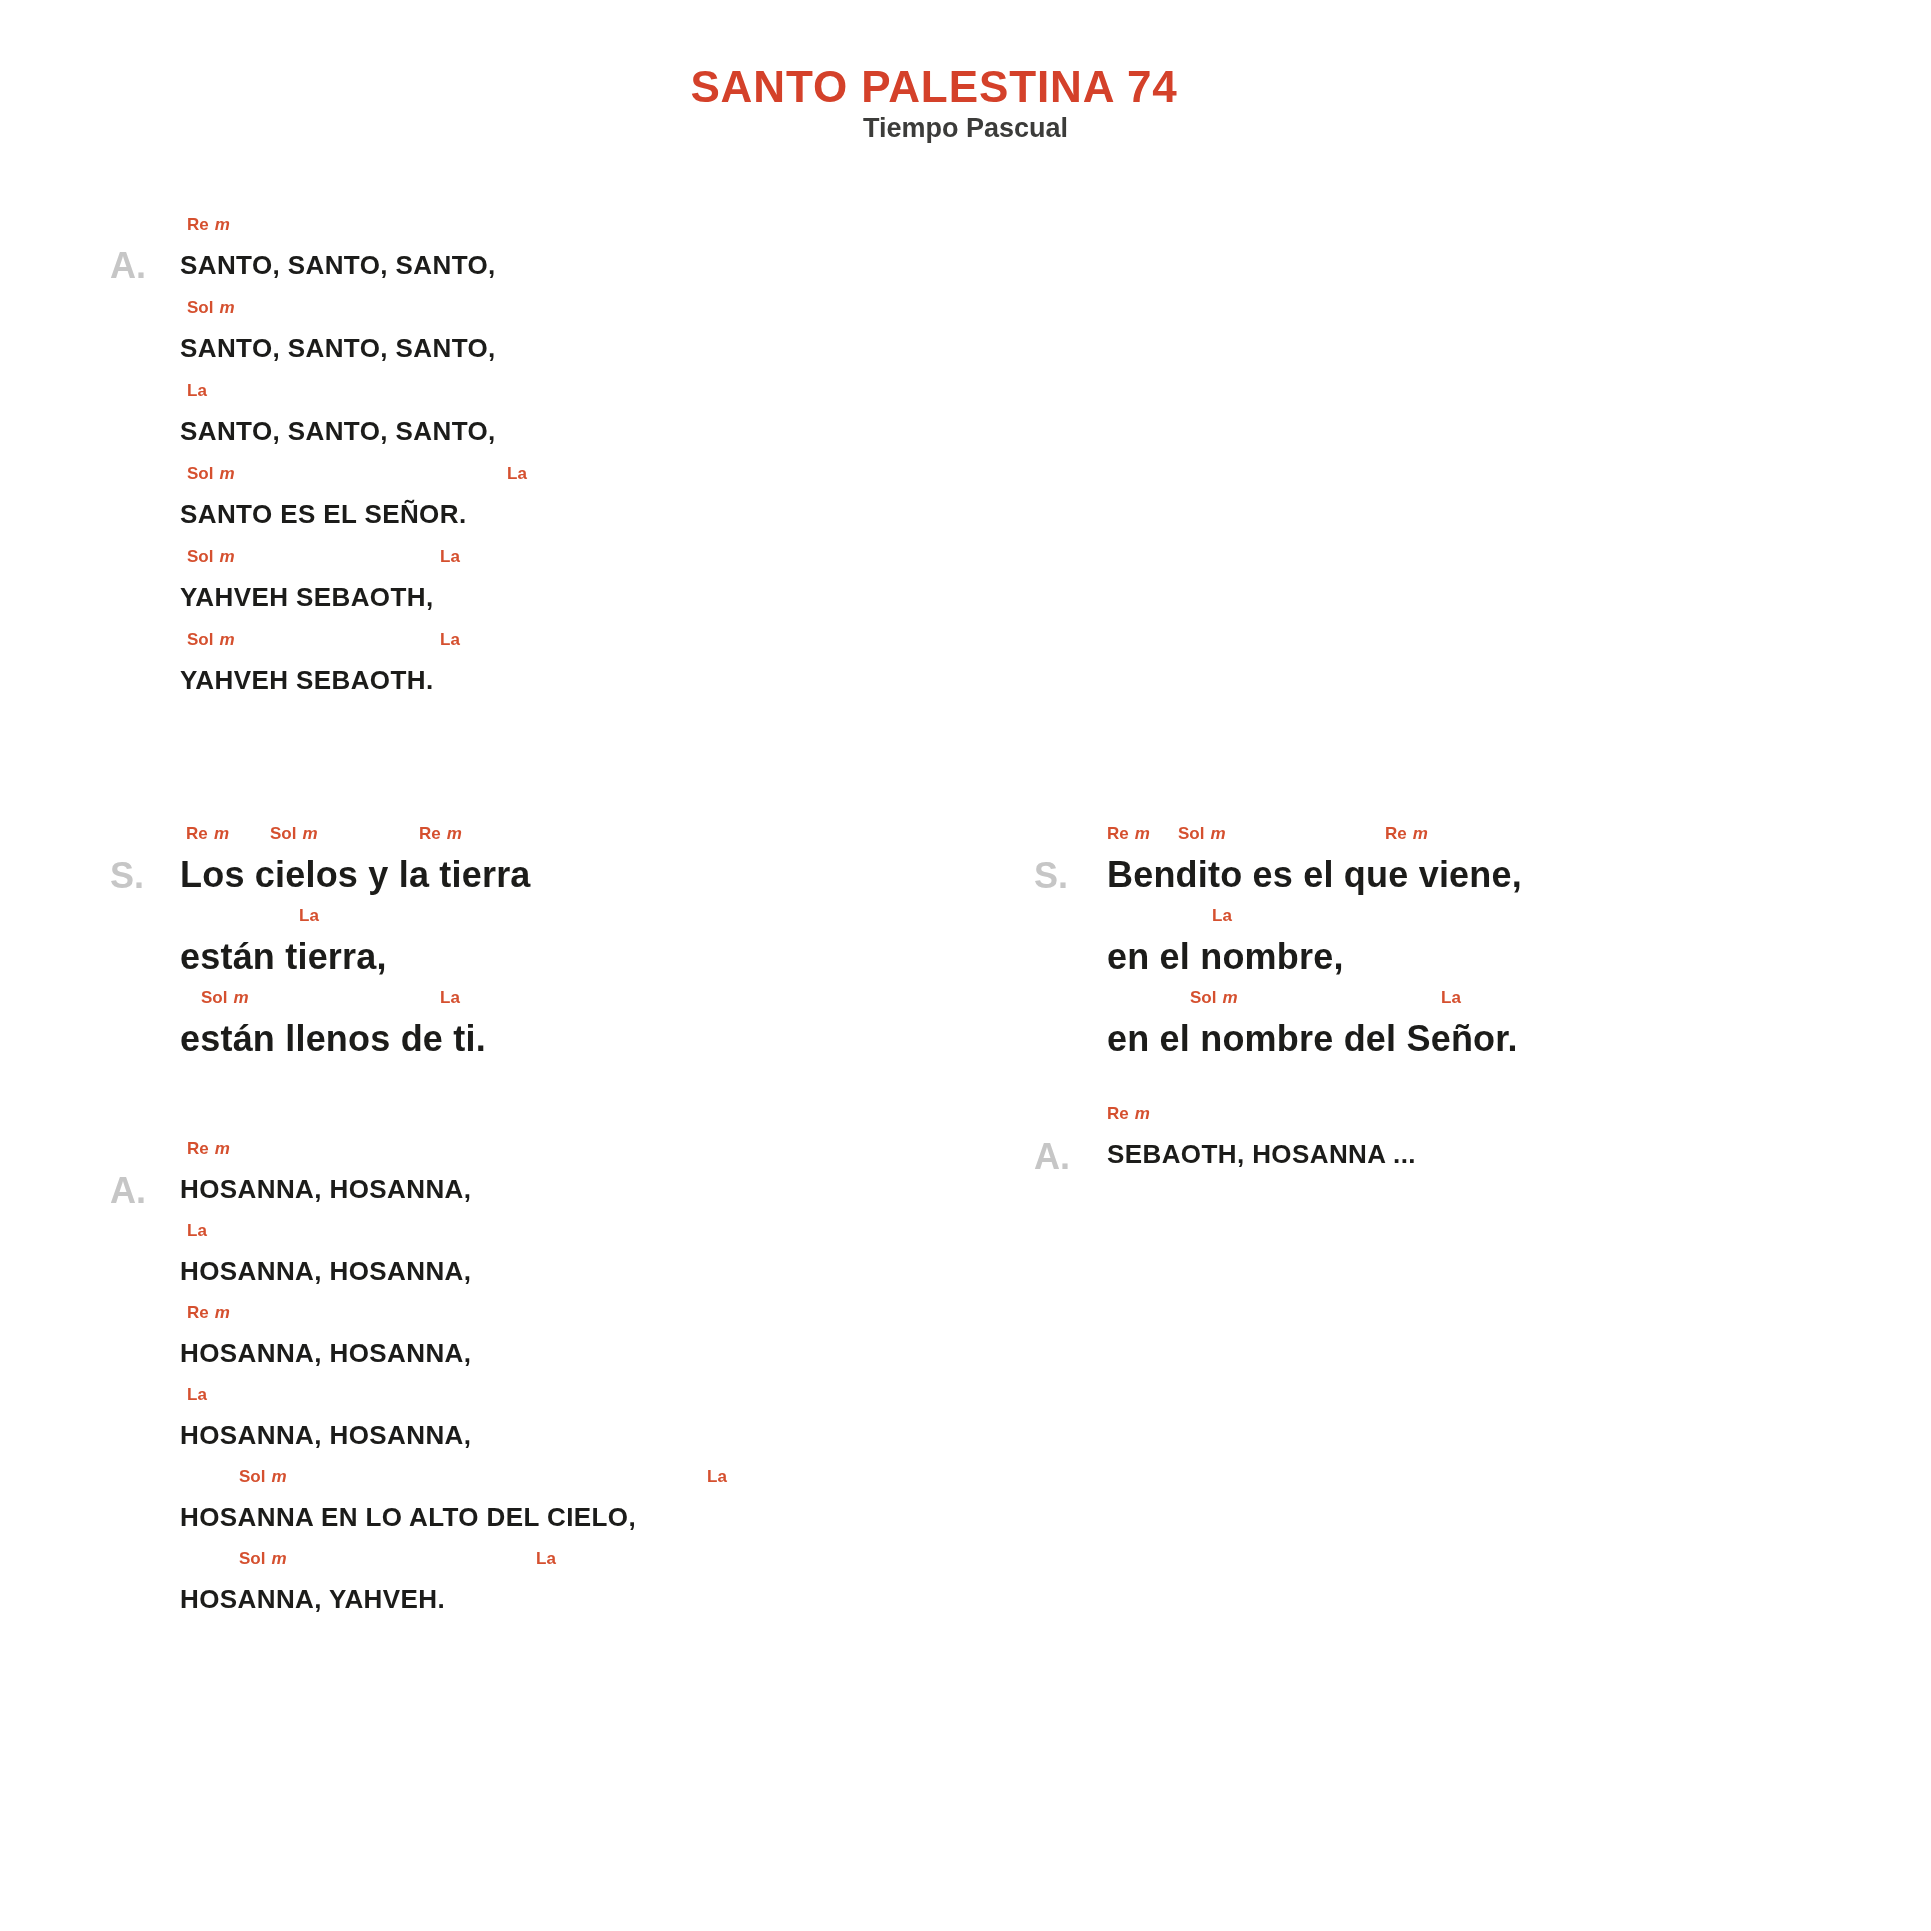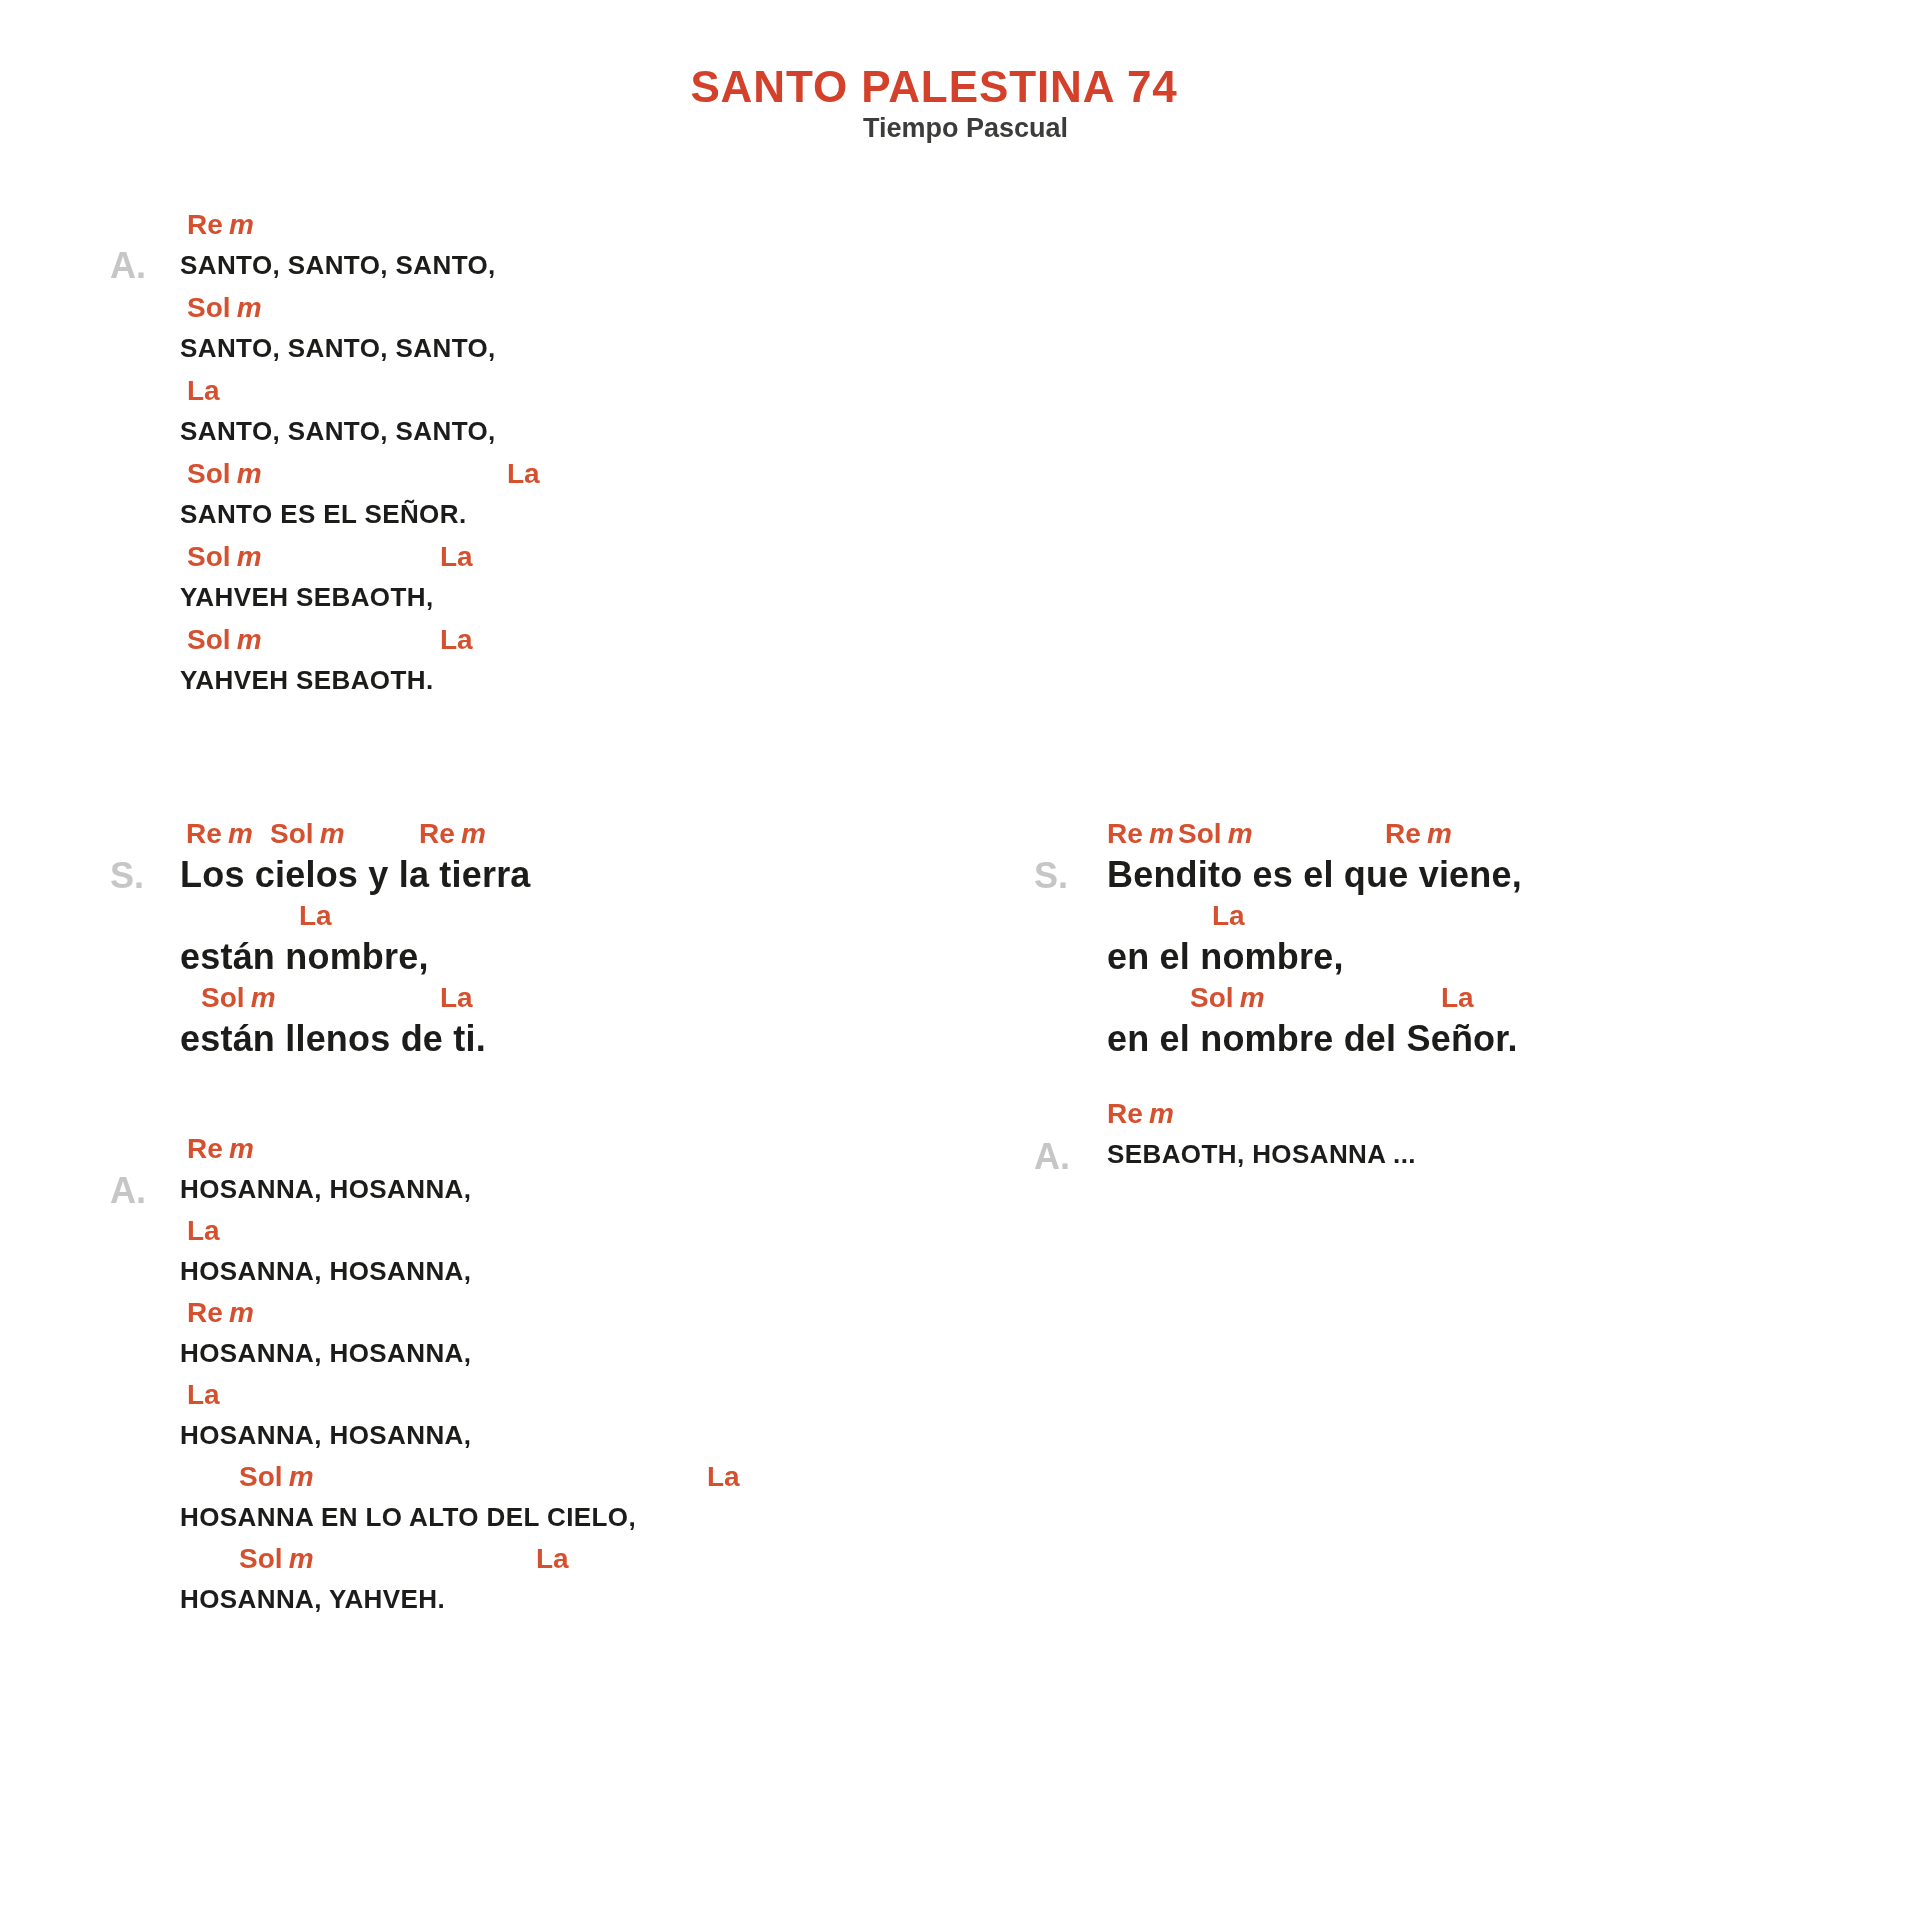--- a/index.html
+++ b/index.html
@@ -50,21 +50,21 @@
   #b-left-a2{left:180px;top:1139px;}
   #b-right-s{left:1107px;top:824px;}
   #b-right-a{left:1107px;top:1104px;}
 
   .pair{position:relative;height:82px;}
   #b-left-a1 .pair{height:83px;}
 
   .chord-row{position:relative;height:35px;}
   .chord{
     position:absolute;top:-2.6px;
-    font-size:28px;font-weight:700;line-height:25.5px;
+    font-size:17px;font-weight:700;line-height:25.5px;
     color:var(--chord);
     white-space:nowrap;
   }
   .chord-qual{font-style:italic;margin-left:6.1px;}
 
   .lyric{
     white-space:nowrap;
     line-height:39px;
     margin-top:-4.4px;
   }
@@ -130,21 +130,21 @@
         <span class="chord" style="left: 6.1px;"><span class="chord-root">Re</span><span class="chord-qual">m</span></span>
         <span class="chord" style="left: 90px;"><span class="chord-root">Sol</span><span class="chord-qual">m</span></span>
         <span class="chord" style="left: 239px;"><span class="chord-root">Re</span><span class="chord-qual">m</span></span>
       </div>
       <div class="lyric verse">Los cielos y la tierra</div>
     </div>
     <div class="pair">
       <div class="chord-row">
         <span class="chord" style="left: 119px;"><span class="chord-root">La</span></span>
       </div>
-      <div class="lyric verse">están nombre,</div>
+      <div class="lyric verse">están tierra,</div>
     </div>
     <div class="pair">
       <div class="chord-row">
         <span class="chord" style="left: 21px;"><span class="chord-root">Sol</span><span class="chord-qual">m</span></span>
         <span class="chord" style="left: 260px;"><span class="chord-root">La</span></span>
       </div>
       <div class="lyric verse">están llenos de ti.</div>
     </div>
   </div>
 <div class="block" id="b-left-a2">

